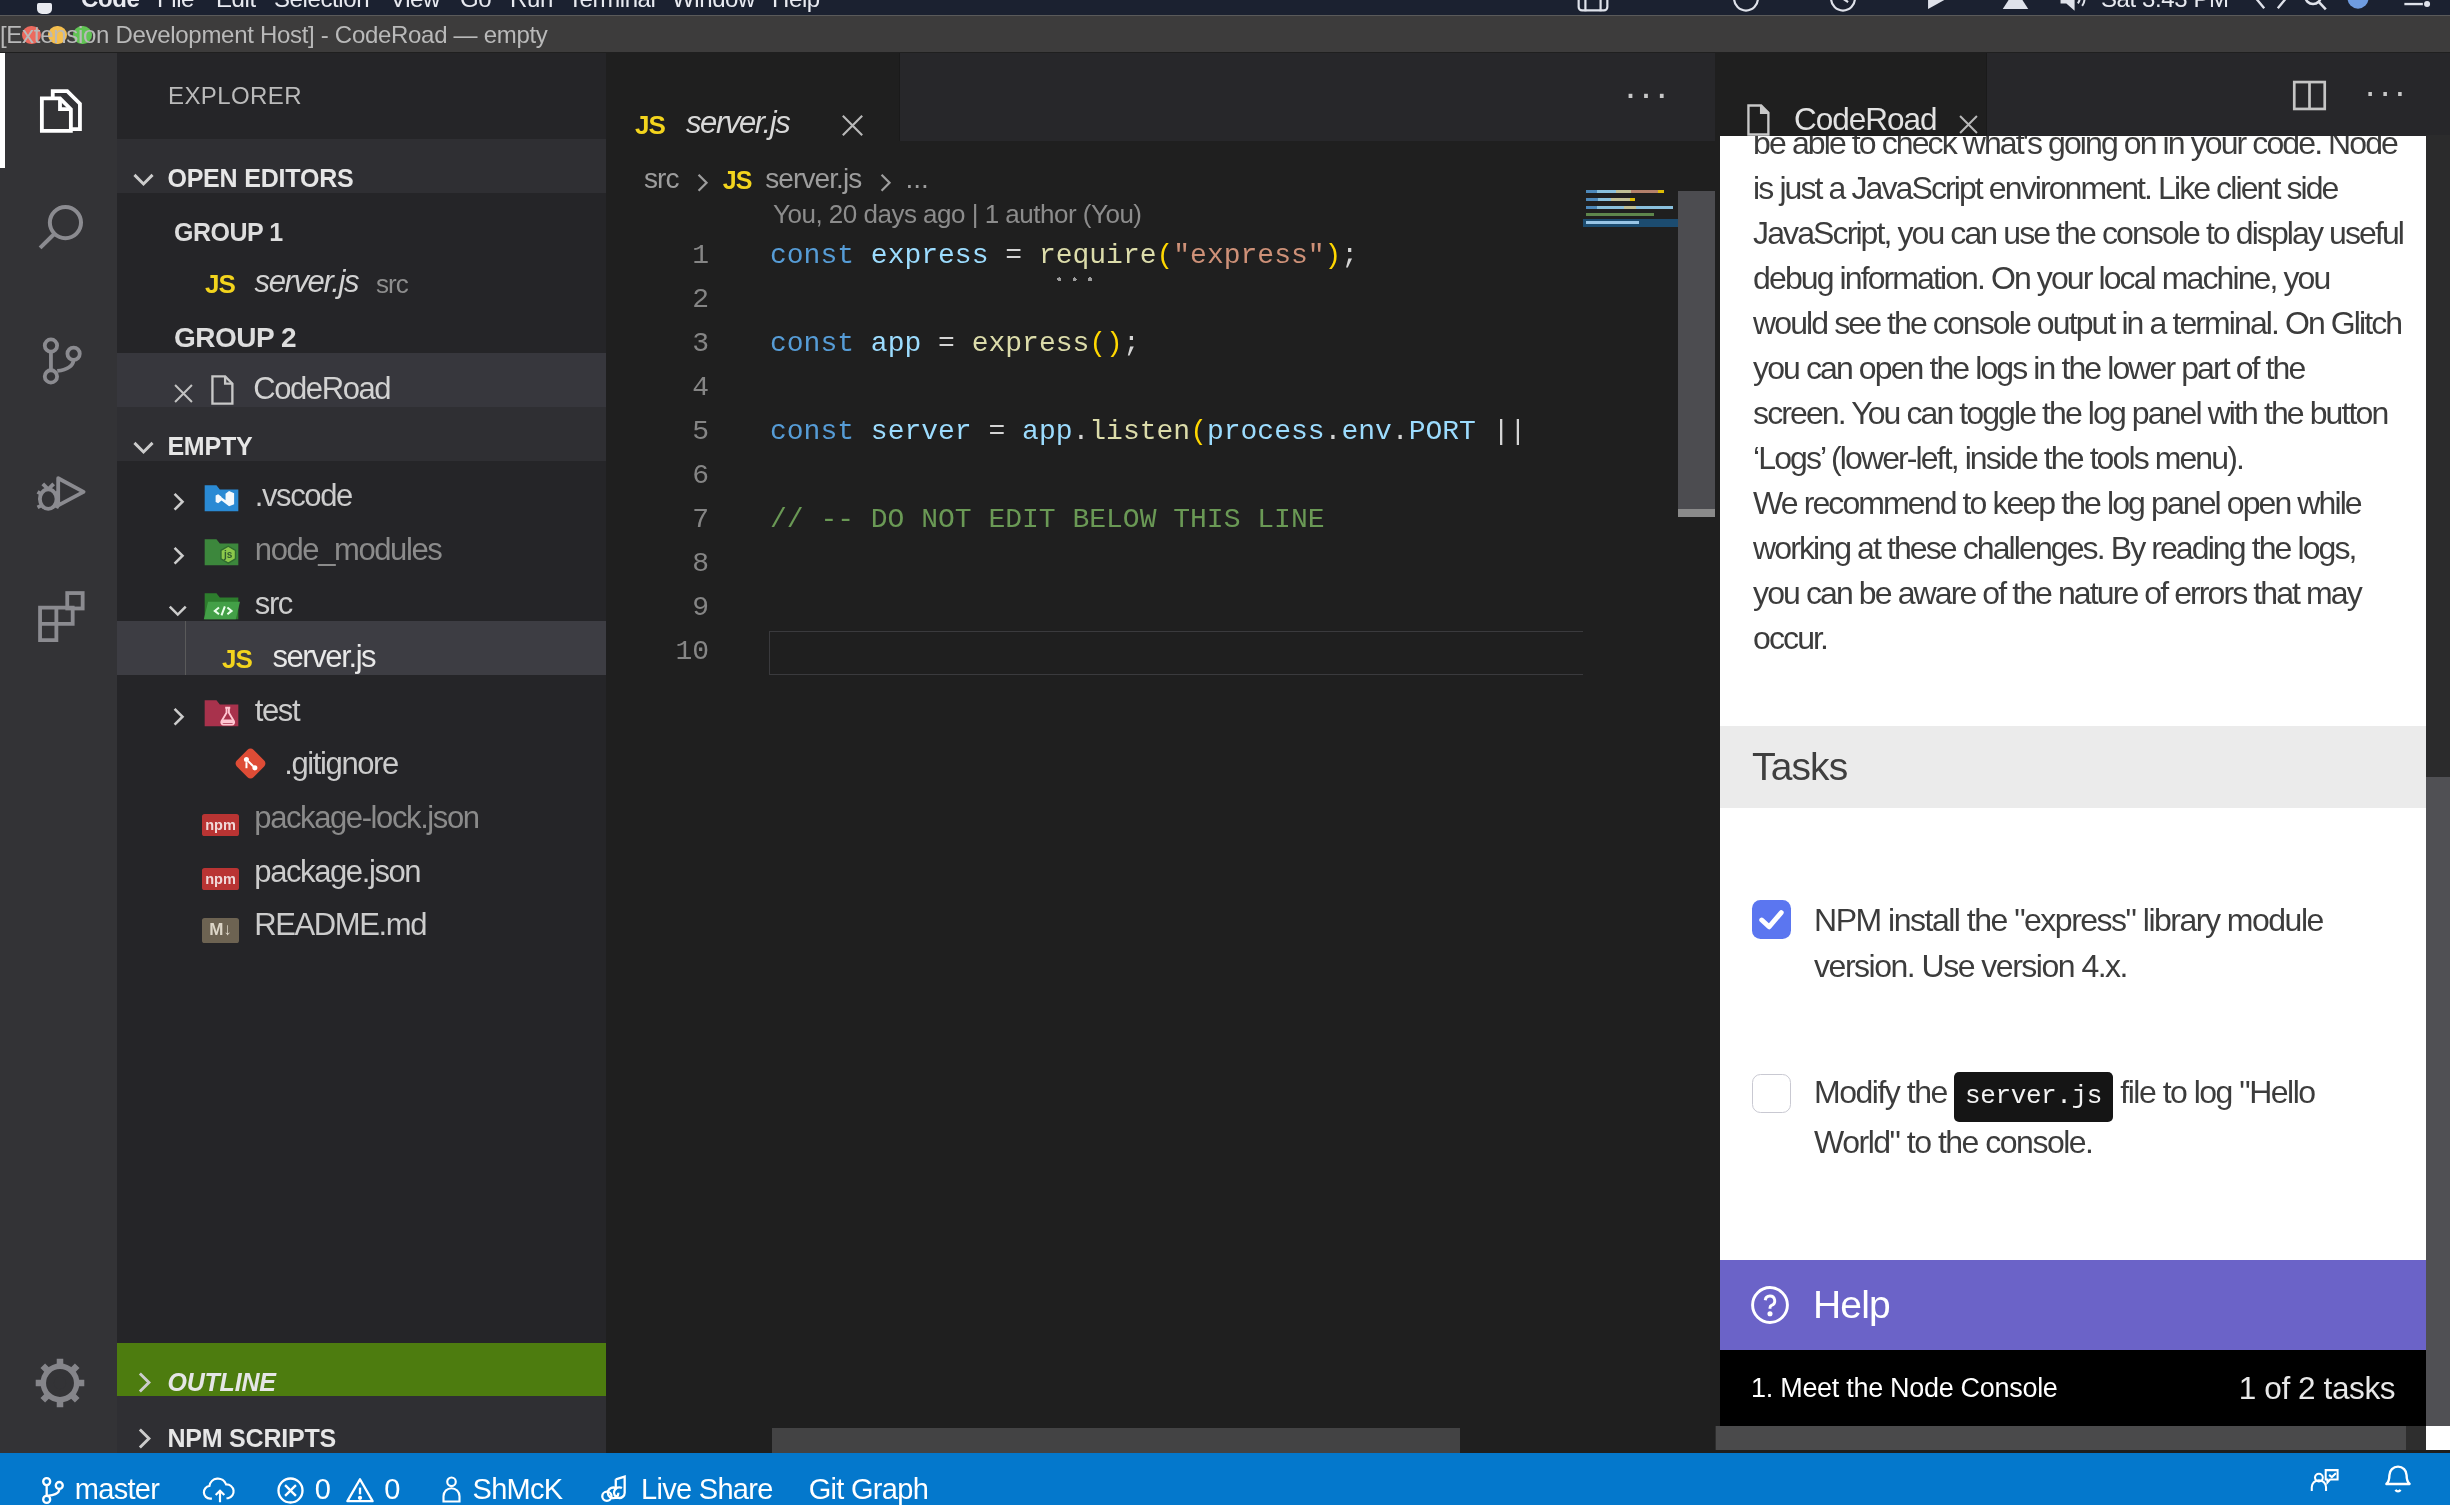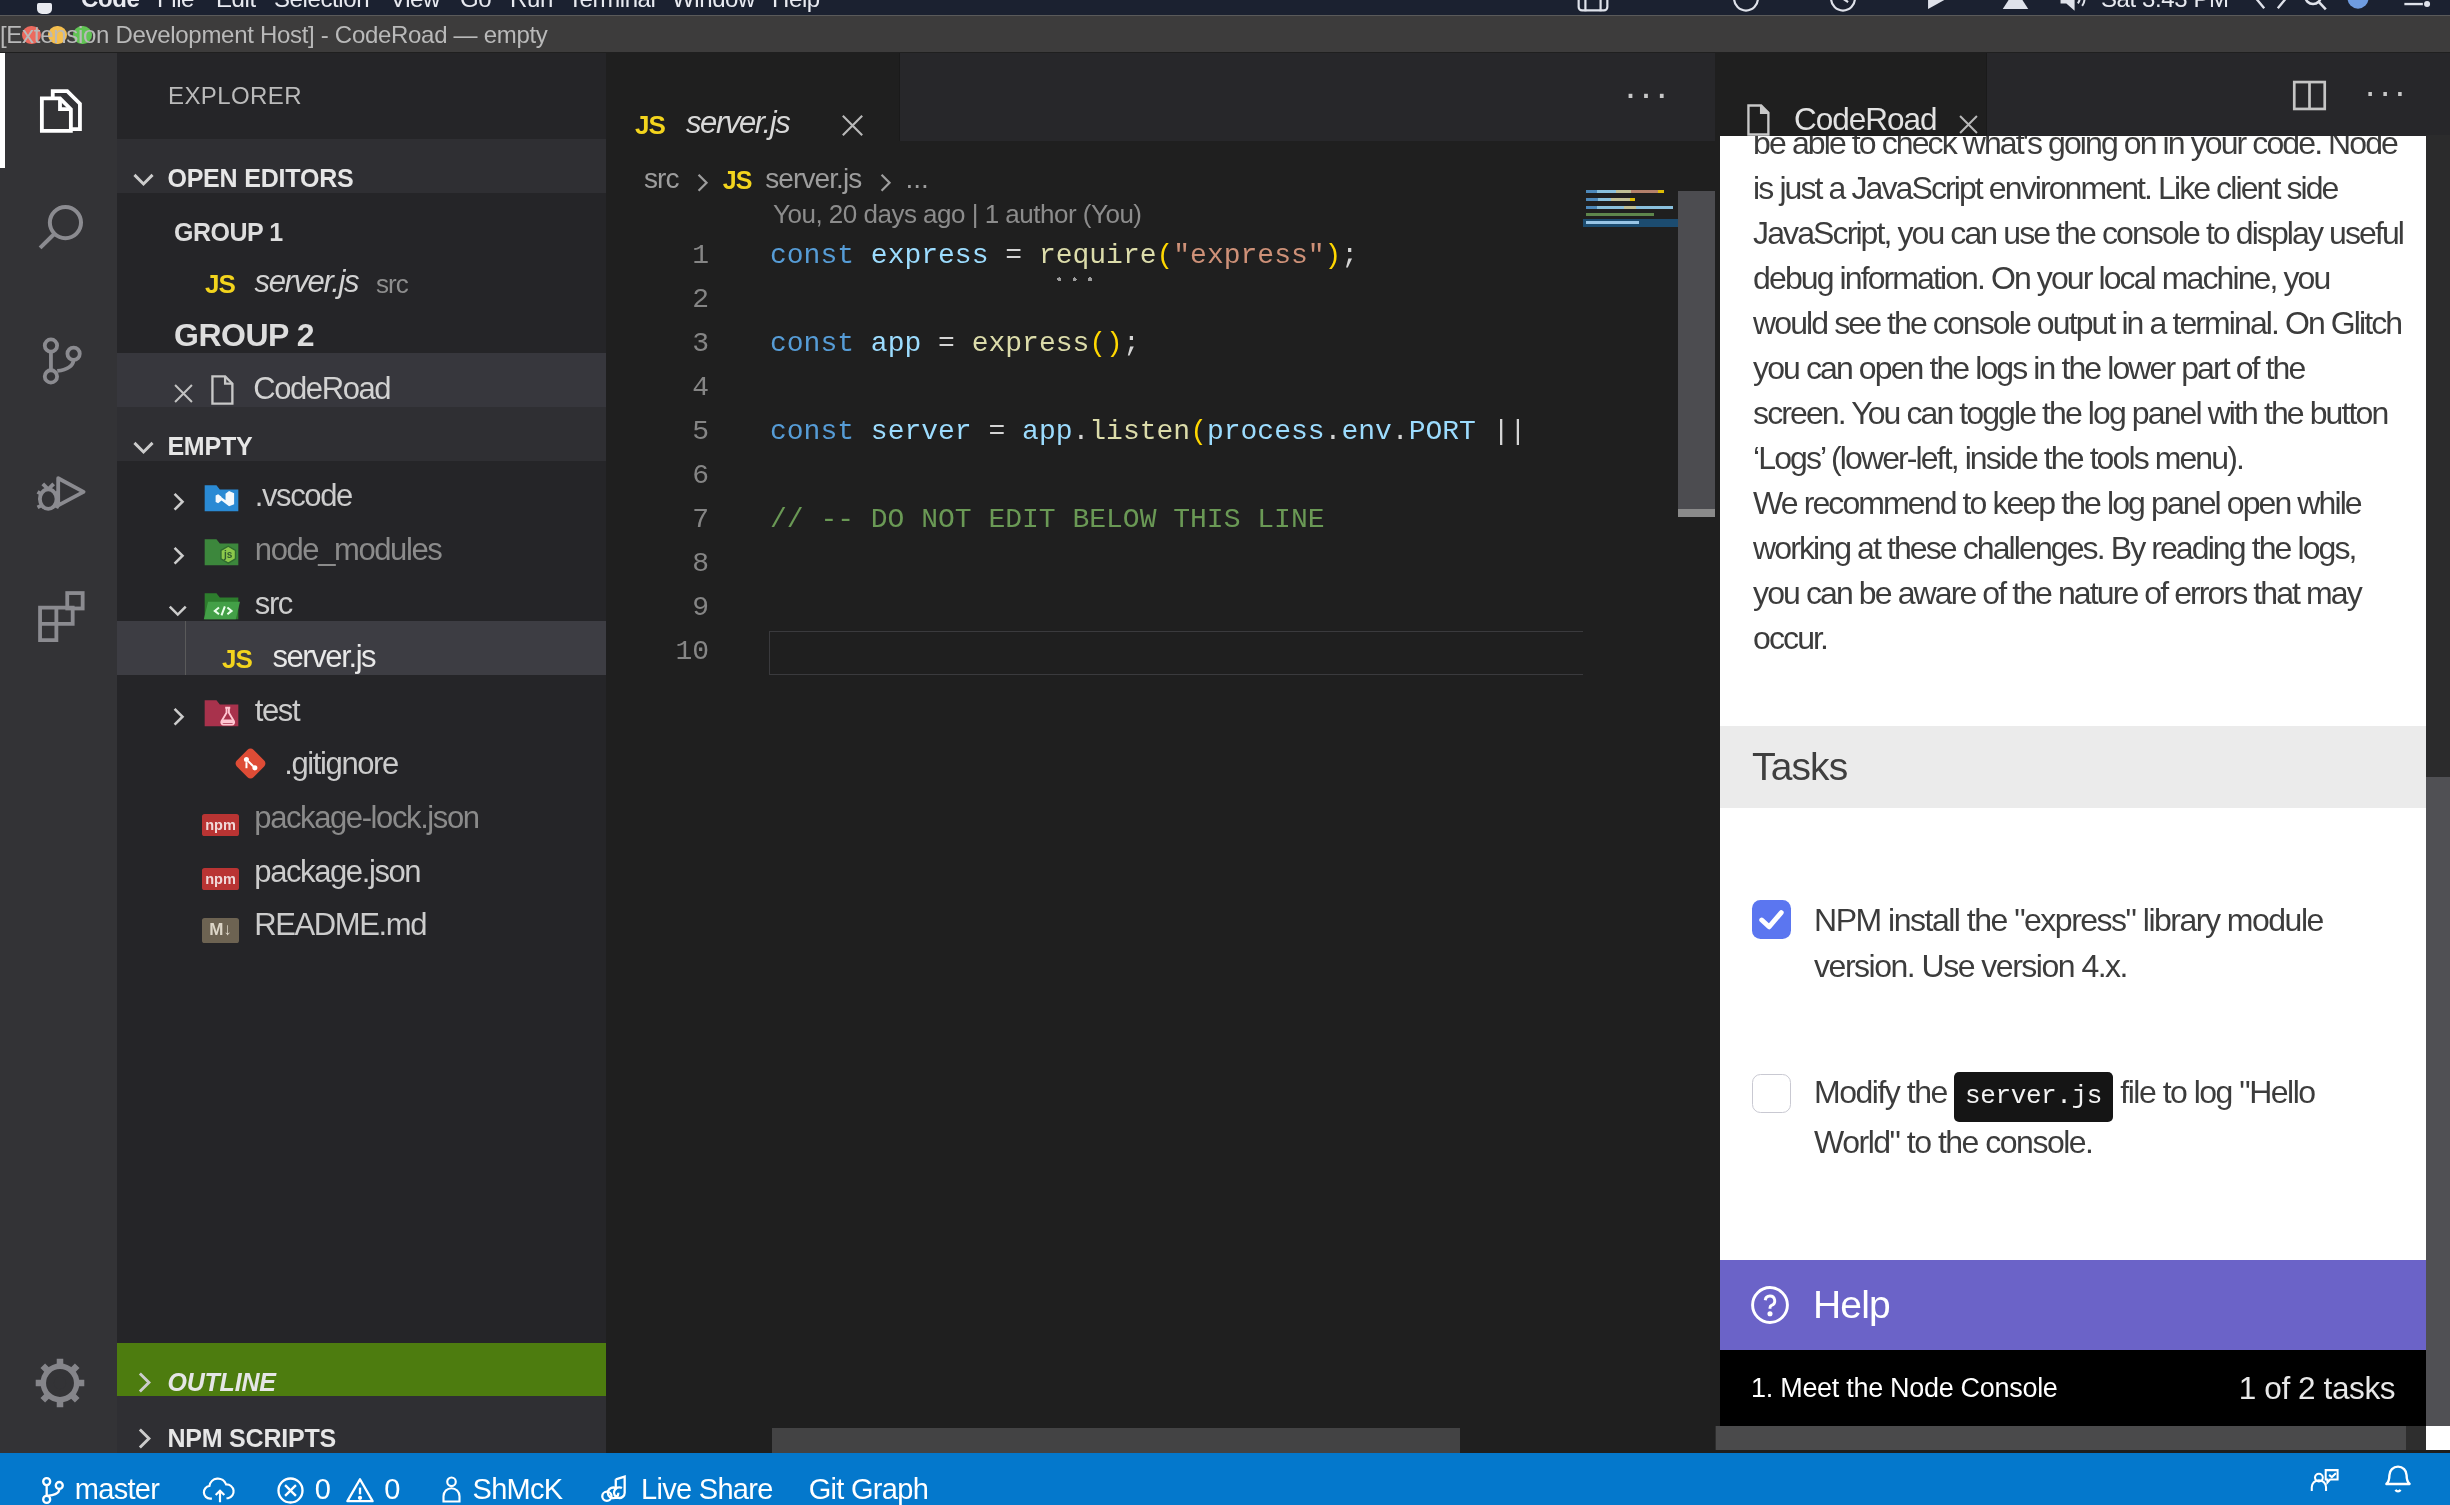--- a/index.html
+++ b/index.html
@@ -133,21 +133,21 @@
     <span style="margin-left:57px;font-weight:bold;font-size:25px;letter-spacing:-0.5px;color:#dddddd;">GROUP 1</span>
   </div>
 
   <div class="row" style="left:0;top:193px;width:489px;height:54px;">
     <span style="margin-left:88px;font-weight:bold;font-size:26px;letter-spacing:-0.9px;color:#f3d41d;">JS</span>
     <span style="margin-left:19.6px;font-style:italic;font-size:31px;letter-spacing:-1.4px;color:#d2d2d2;">server.js</span>
     <span style="margin-left:18px;font-size:26px;letter-spacing:-0.9px;color:#8e8e8e;">src</span>
   </div>
 
   <div class="row" style="left:0;top:247px;width:489px;height:54px;">
-    <span style="margin-left:57px;font-weight:bold;font-size:32px;letter-spacing:-0.5px;color:#dddddd;">GROUP 2</span>
+    <span style="margin-left:57px;font-weight:bold;font-size:28px;letter-spacing:-0.5px;color:#dddddd;">GROUP 2</span>
   </div>
 
   <div class="row" style="left:0;top:300px;width:489px;height:54px;background:#37373d;">
     <svg style="margin-left:53px;" width="27" height="27" viewBox="0 0 16 16" fill="none" stroke="#c2c2c2" stroke-width="1.2">
         <path d="M3 3 l10 10 M13 3 l-10 10"></path>
       </svg>
     <svg style="margin-left:10.2px;" width="29" height="34" viewBox="0 0 16 18" fill="none" stroke="#c8c8c8" stroke-width="1.3">
         <path d="M3 1.5 h7 l4 4 v11 h-11 z"></path>
         <path d="M10 1.5 v4 h4"></path>
       </svg>

